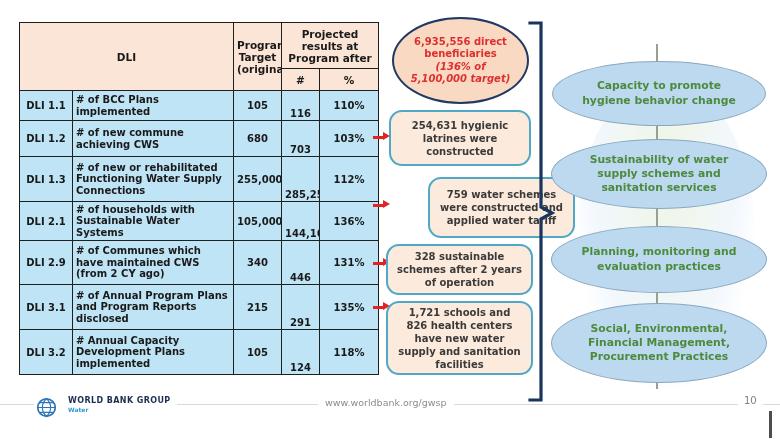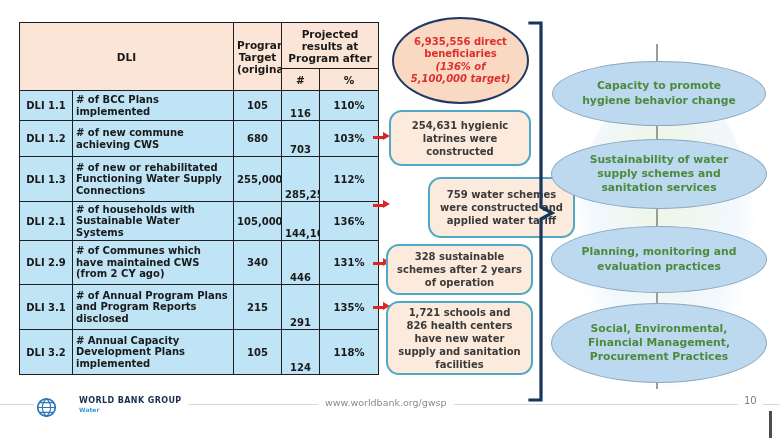--- a/index.html
+++ b/index.html
@@ -56,21 +56,21 @@
     background:radial-gradient(ellipse at 50% 30%, rgba(225,238,205,0.55), rgba(218,233,248,0.35) 55%, rgba(255,255,255,0) 75%);
   }
   .oval{
     position:absolute;border-radius:50%;background:#bdd9f0;border:1px solid #8aa7bf;
     display:flex;justify-content:center;align-items:center;text-align:center;
     font-weight:bold;font-size:10.8px;line-height:1.3;color:#4c8a3c;
     box-sizing:border-box;padding:6px 22px;
   }
   
   .footer-line{position:absolute;left:0;top:404px;width:780px;height:1px;background:#d9d9d9;}
-  .wb-logo{position:absolute;left:34px;top:395px;display:flex;align-items:flex-start;gap:22px;background:#fff;padding:2px 6px 2px 2px;}
+  .wb-logo{position:absolute;left:34px;top:395px;display:flex;align-items:flex-start;gap:11px;background:#fff;padding:2px 6px 2px 2px;}
   .wb-text{display:flex;flex-direction:column;line-height:1;}
   .wb-name{font-size:8px;font-weight:bold;color:#1a2e52;letter-spacing:.4px;}
   .wb-sub{font-size:6px;font-weight:bold;color:#2f9cd8;margin-top:2px;}
   .footer-url{position:absolute;left:318px;top:397px;font-size:9.5px;color:#8c8c8c;background:#fff;padding:0 7px;text-decoration:none;}
   .page-num{position:absolute;left:738px;top:395px;font-size:10px;color:#7f7f7f;background:#fff;padding:0 6px;}
   .cursor-bar{position:absolute;left:769px;top:411px;width:2.5px;height:27px;background:#4d4d4d;}
 </style>
 </head>
 <body>
 

